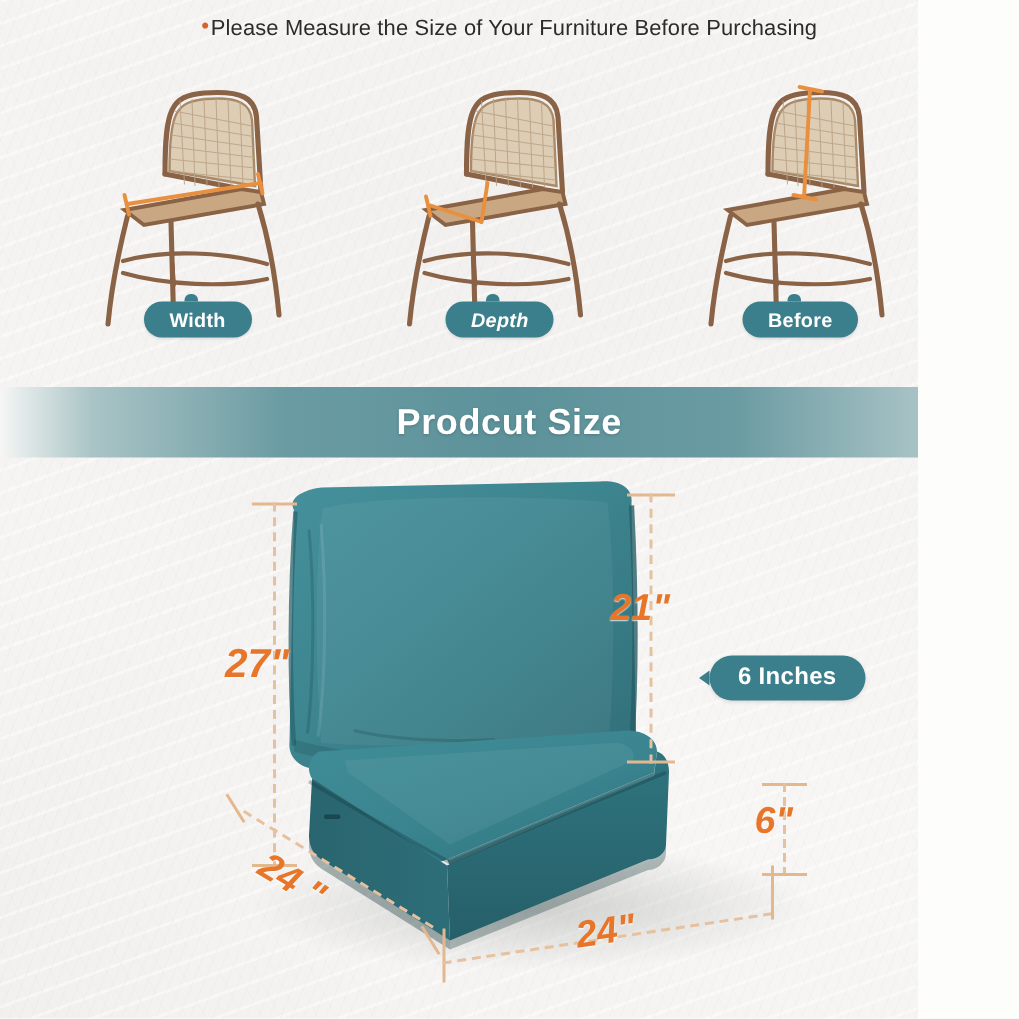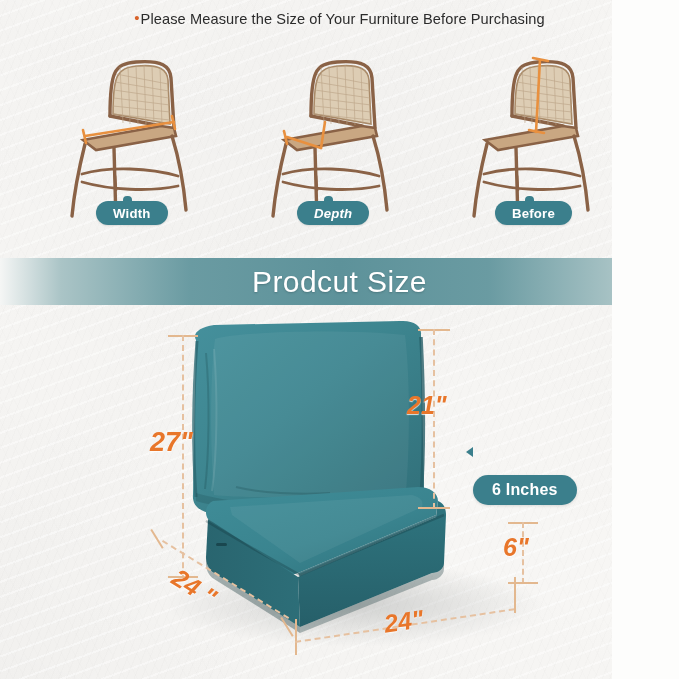--- a/index.html
+++ b/index.html
@@ -114,22 +114,22 @@
       linear-gradient(to right,
         rgba(245,246,245,1) 0%,
         rgba(170,196,198,1) 9%,
         rgba(106,155,162,1) 28%,
         rgba(93,146,154,1) 50%,
         rgba(106,155,162,1) 72%,
         rgba(170,196,198,1) 91%,
         rgba(245,246,245,1) 100%);
   }
   .banner-title {
-    font-size: 30px;
-    font-weight: normal;
+    font-size: 24px;
+    font-weight: bold;
     color: #ffffff;
     letter-spacing: .4px;
     text-shadow: 0 1px 2px rgba(40,70,75,0.35);
   }
 
   
   .product-area {
     position: absolute;
     left: 0;
     top: 305px;
@@ -407,21 +407,21 @@
     <div class="dash-v" style="left:182px; top:30px; height:243px;"></div>
     <div class="tick-h" style="left:168px; top:271px; width:30px;"></div>
     <div class="dim-label" style="left:150px; top:122px; font-size:27px;">27"</div>
 
     <div class="tick-h" style="left:418px; top:24px; width:32px;"></div>
     <div class="dash-v" style="left:433px; top:24px; height:180px;"></div>
     <div class="tick-h" style="left:418px; top:202px; width:32px;"></div>
     <div class="dim-label" style="left:407px; top:86px; font-size:25px;">21"</div>
 
     <div class="pill-arrow" style="left:466px; top:142px;"></div>
-    <div class="pill-inline" style="left:473px; top:132px;margin-top:38px;">6 Inches</div>
+    <div class="pill-inline" style="left:473px; top:132px;">6 Inches</div>
 
     <div class="tick-h" style="left:508px; top:217px; width:30px;"></div>
     <div class="dash-v" style="left:522px; top:217px; height:62px;"></div>
     <div class="tick-h" style="left:508px; top:277px; width:30px;"></div>
     <div class="dim-label" style="left:503px; top:228px; font-size:25px;">6"</div>
 
     <div class="solid-diag" style="left:152px; top:224px; width:22px; transform:rotate(58deg);"></div>
     <div class="dash-diag" style="left:163px; top:235px; width:148px; transform:rotate(31.5deg);"></div>
     <div class="solid-diag" style="left:282px; top:312px; width:22px; transform:rotate(58deg);"></div>
     <div class="dim-label" style="left:182px; top:258px; font-size:25px; transform:rotate(31.5deg); transform-origin:0 0;">24 "</div>

